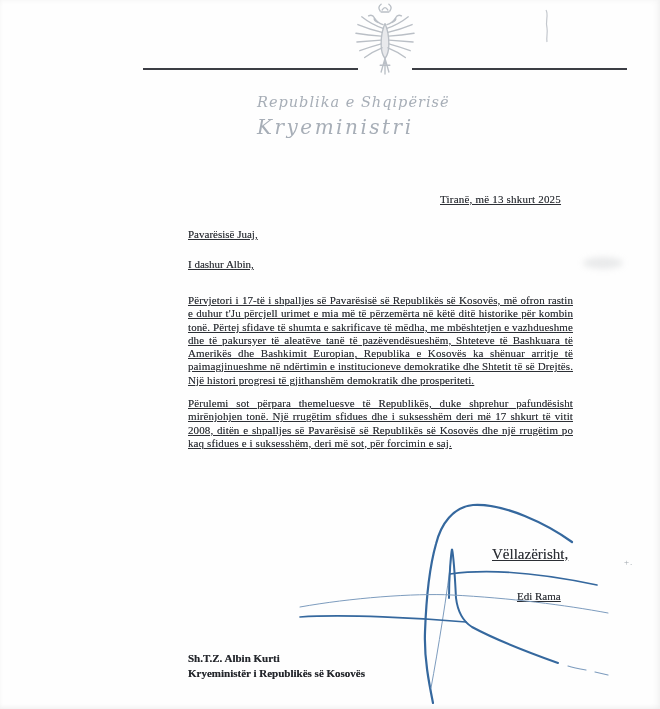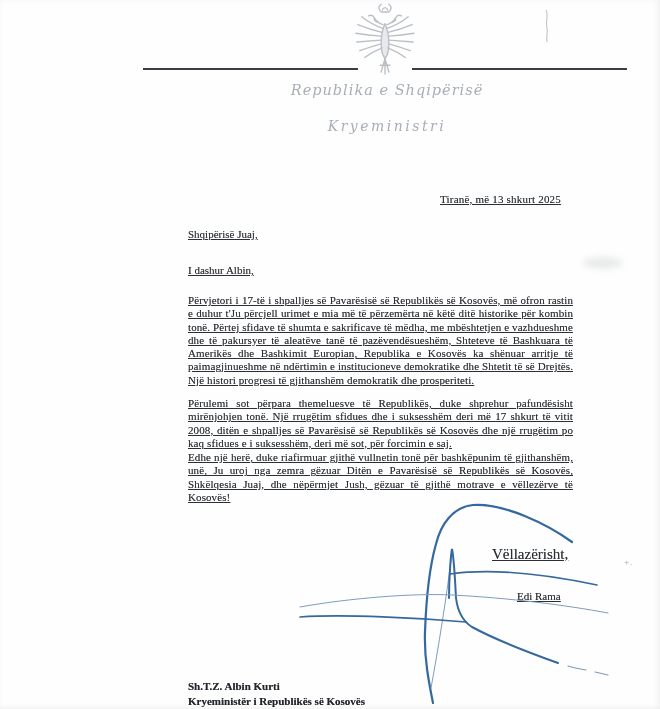--- a/index.html
+++ b/index.html
@@ -8,41 +8,41 @@
     background:#fefefe;overflow:hidden;
     font-family:"Liberation Serif", serif;
     box-shadow:inset -3px 0 6px rgba(0,0,0,0.04), inset 0 -2px 4px rgba(0,0,0,0.03);
   }
   
   .rule{position:absolute;top:68px;height:2.4px;background:#3c3e44;filter:blur(0.2px);}
   .rule.left{left:143px;width:215px;}
   .rule.right{left:412px;width:215px;}
   .emblem{position:absolute;left:354px;top:3px;filter:blur(0.3px);opacity:.9;}
   .scriptline{
-    position:absolute;left:257px;width:260px;text-align:center;
+    position:absolute;left:257px;width:260px;
     font-family:"DejaVu Serif", serif;font-style:italic;
-    color:#a7aeb7;filter:blur(0.45px);
+    color:#a7aeb7;filter:blur(0.45px);margin-top:12px;
   }
   .scriptline.l1{top:82px;font-size:14.5px;letter-spacing:1px;}
-  .scriptline.l2{top:118px;font-size:14px;letter-spacing:2.5px;}
+  .scriptline.l2{top:103px;font-size:20px;letter-spacing:2.5px;}
   
   .ink{color:#2c2f35;text-shadow:0 0 0.6px rgba(44,47,53,0.55);text-decoration:underline;}
   .dateline{position:absolute;left:440px;top:193px;font-size:11px;letter-spacing:.2px;}
   .sal1{position:absolute;left:188px;top:228px;font-size:11px;}
-  .sal2{position:absolute;left:188px;top:264px;font-size:11px;}
+  .sal2{position:absolute;left:188px;top:258px;font-size:11px;}
   .para{
     position:absolute;left:188px;width:385px;font-size:11px;line-height:13.3px;
     text-align:justify;margin:0;letter-spacing:.1px;
   }
   .para.p1{top:294px;}
   .para.p2{top:397px;}
   .para.p3{top:451px;}
   .closing{position:absolute;left:492px;top:546px;font-size:15px;}
   .signer{position:absolute;left:517px;top:590px;font-size:11px;text-align:center;}
-  .recipient{position:absolute;left:188px;top:651px;font-size:11px;font-weight:bold;line-height:15.2px;color:#24272c;text-shadow:0 0 0.6px rgba(36,39,44,0.6);margin-top:28px;}
+  .recipient{position:absolute;left:188px;top:651px;font-size:11px;font-weight:bold;line-height:15.2px;color:#24272c;text-shadow:0 0 0.6px rgba(36,39,44,0.6);}
   
   .signature{position:absolute;left:290px;top:500px;}
   
   .artifact-plus{position:absolute;left:624px;top:557px;font-size:9px;color:#9fa6ad;letter-spacing:1px;}
   .smudge{position:absolute;left:583px;top:257px;width:40px;height:12px;border-radius:50%;
     background:rgba(158,163,170,0.22);filter:blur(3px);}
   .artifact-top{position:absolute;left:540px;top:6px;}
 </style>
 </head>
 <body>
@@ -74,26 +74,25 @@
         <path d="M32 57 L28 71 M32 57 L32 73 M32 57 L36 71 M27 64 h10"></path>
       </g>
     </svg>
   </div>
 
   <div class="scriptline l1">Republika e Shqipërisë</div>
   <div class="scriptline l2">Kryeministri</div>
 
   <div class="dateline ink">Tiranë, më 13 shkurt 2025</div>
 
-  <div class="sal1 ink">Shqipërisë Juaj,</div>
+  <div class="sal1 ink">Pavarësisë Juaj,</div>
   <div class="sal2 ink">I dashur Albin,</div>
 
   <p class="para p1 ink">Përvjetori i 17-të i shpalljes së Pavarësisë së Republikës së Kosovës, më ofron rastin e duhur t'Ju përcjell urimet e mia më të përzemërta në këtë ditë historike për kombin tonë. Përtej sfidave të shumta e sakrificave të mëdha, me mbështetjen e vazhdueshme dhe të pakursyer të aleatëve tanë të pazëvendësueshëm, Shteteve të Bashkuara të Amerikës dhe Bashkimit Europian, Republika e Kosovës ka shënuar arritje të paimagjinueshme në ndërtimin e institucioneve demokratike dhe Shtetit të së Drejtës. Një histori progresi të gjithanshëm demokratik dhe prosperiteti.</p>
   <p class="para p2 ink">Përulemi sot përpara themeluesve të Republikës, duke shprehur pafundësisht mirënjohjen tonë. Një rrugëtim sfidues dhe i suksesshëm deri më 17 shkurt të vitit 2008, ditën e shpalljes së Pavarësisë së Republikës së Kosovës dhe një rrugëtim po kaq sfidues e i suksesshëm, deri më sot, për forcimin e saj.</p>
-  <p class="para p3 ink">Edhe një herë, duke riafirmuar gjithë vullnetin tonë për bashkëpunim të gjithanshëm, unë, Ju uroj nga zemra gëzuar Ditën e Pavarësisë së Republikës së Kosovës, Shkëlqesia Juaj, dhe nëpërmjet Jush, gëzuar të gjithë motrave e vëllezërve të Kosovës!</p>
 
   <div class="closing ink">Vëllazërisht,</div>
   <div class="signer ink">Edi Rama</div>
 
   <div class="signature">
     <svg width="340" height="209" viewBox="0 0 340 209">
       <g fill="none" stroke="#35689e" stroke-linecap="round">
         <path stroke-width="2.2" d="M143,203 C139,183 134,158 135,132 C136,104 138,72 146,44 C151,24 163,7 183,5 C214,3 257,24 282,42"></path>
         <path stroke-width="1" stroke="#7d9cbe" d="M162,52 C157,95 148,150 141,188"></path>
         <path stroke-width="2" d="M159,98 C159,76 161,54 162,49 C164,58 165,78 166,98 C168,114 174,122 182,127 C206,140 240,153 268,163"></path>

